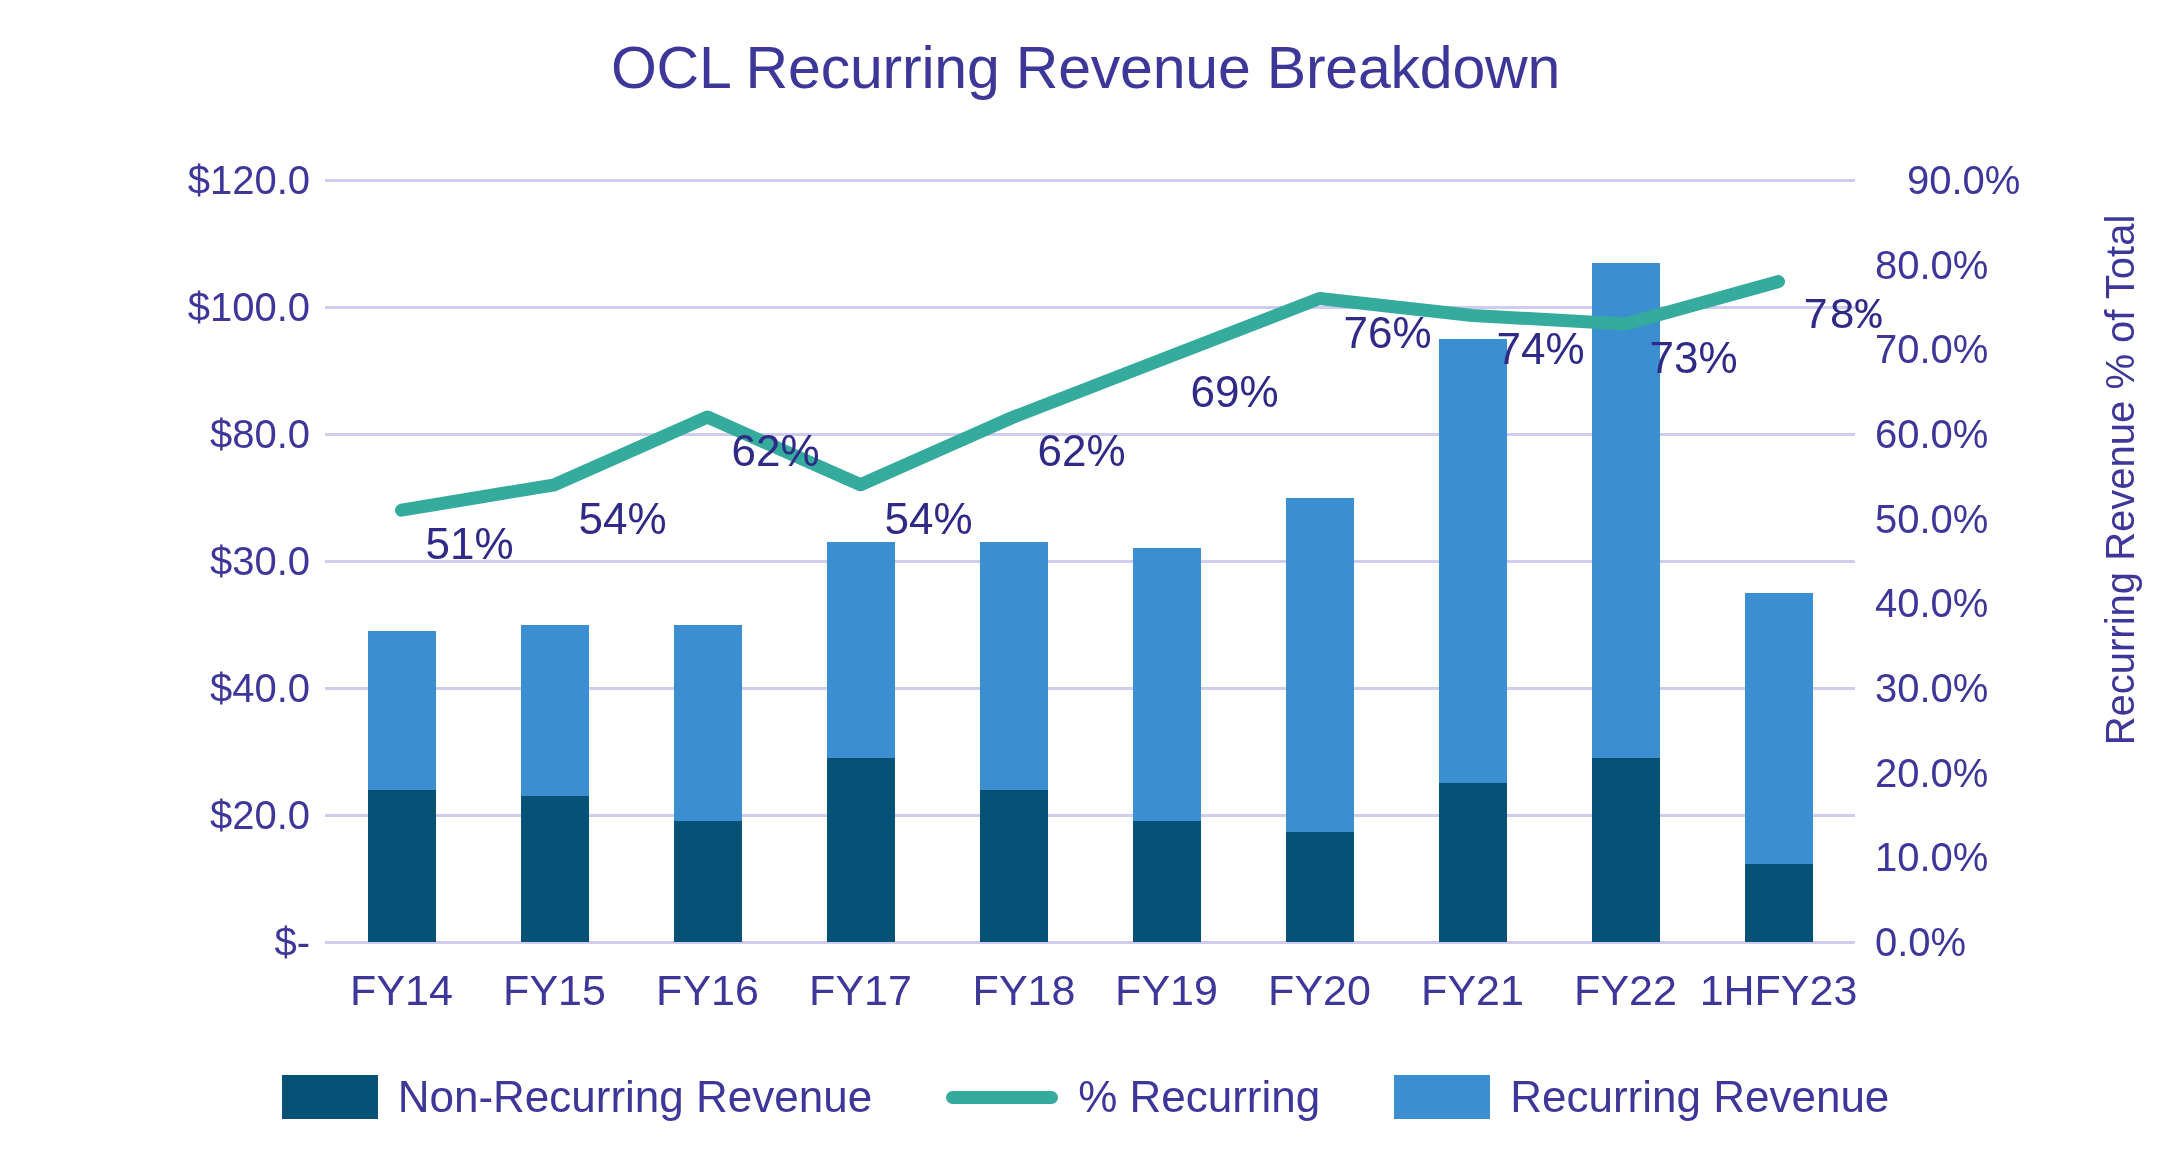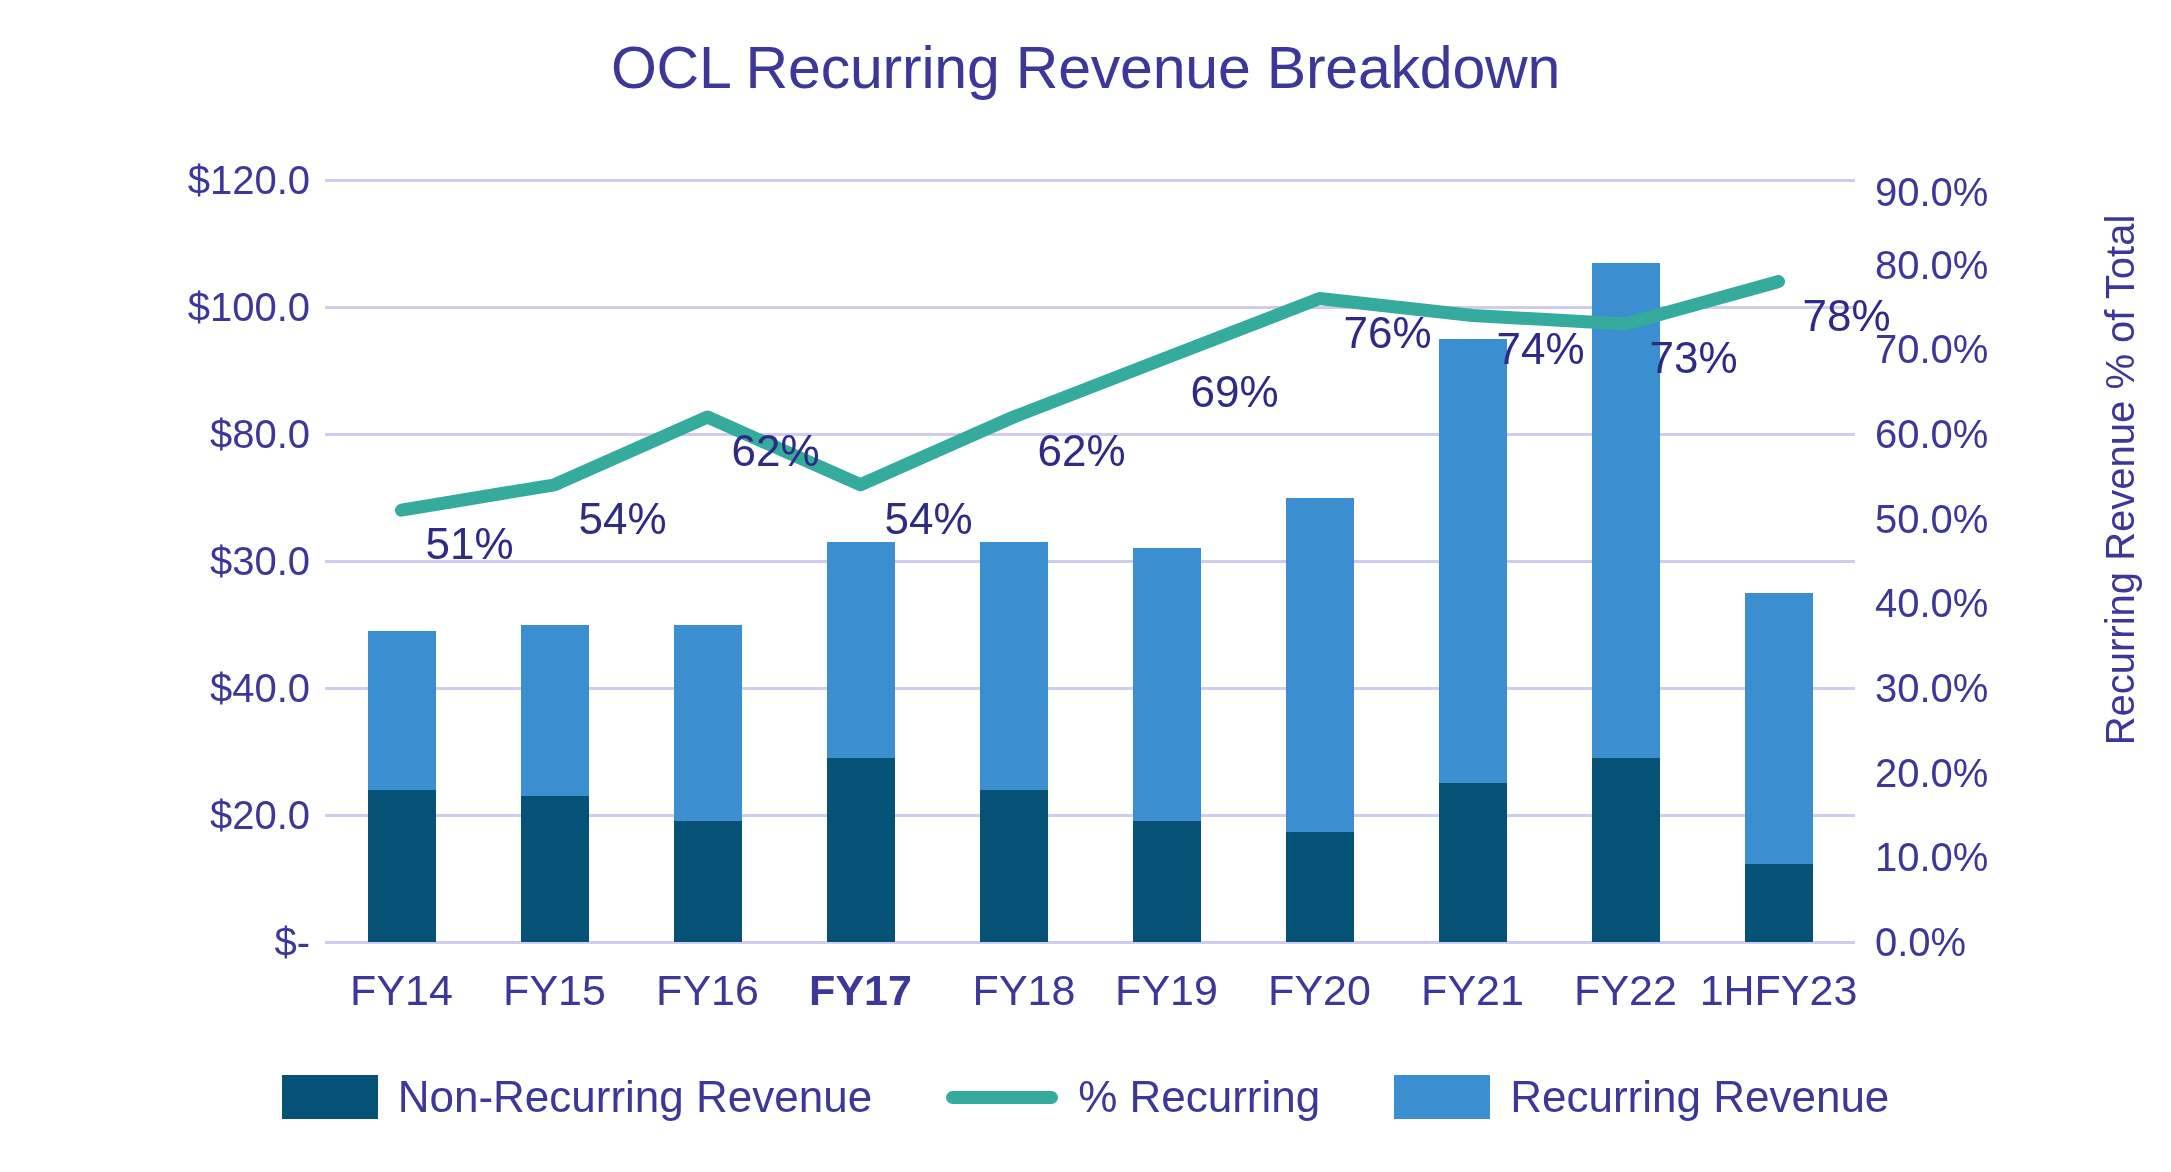--- a/index.html
+++ b/index.html
@@ -112,21 +112,21 @@
   <div class="right-ticks" id="right-ticks">
       <div class="axis-label-right" style="top: 762px;">0.0%</div>
       <div class="axis-label-right" style="top: 677.333px;">10.0%</div>
       <div class="axis-label-right" style="top: 592.667px;">20.0%</div>
       <div class="axis-label-right" style="top: 508px;">30.0%</div>
       <div class="axis-label-right" style="top: 423.333px;">40.0%</div>
       <div class="axis-label-right" style="top: 338.667px;">50.0%</div>
       <div class="axis-label-right" style="top: 254px;">60.0%</div>
       <div class="axis-label-right" style="top: 169.333px;">70.0%</div>
       <div class="axis-label-right" style="top: 84.6667px;">80.0%</div>
-      <div class="axis-label-right" style="top: 12px;">90.0%</div>
+      <div class="axis-label-right" style="top: 0px; margin-left: 32px;">90.0%</div>
     </div>
 
   <div class="plot">
     <div class="gridlines" id="gridlines">
         <div class="gridline" style="top: 760.5px;"></div>
         <div class="gridline" style="top: 633.5px;"></div>
         <div class="gridline" style="top: 506.5px;"></div>
         <div class="gridline" style="top: 379.5px;"></div>
         <div class="gridline" style="top: 252.5px;"></div>
         <div class="gridline" style="top: 125.5px;"></div>
@@ -180,29 +180,29 @@
     <div class="labels-layer" id="labels-layer">
         <div class="pt-label" style="left: 100.5px; top: 364.2px;">51%</div>
         <div class="pt-label" style="left: 253.5px; top: 338.8px;">54%</div>
         <div class="pt-label" style="left: 406.5px; top: 271.067px;">62%</div>
         <div class="pt-label" style="left: 559.5px; top: 338.8px;">54%</div>
         <div class="pt-label" style="left: 712.5px; top: 271.067px;">62%</div>
         <div class="pt-label" style="left: 865.5px; top: 211.8px;">69%</div>
         <div class="pt-label" style="left: 1018.5px; top: 152.533px;">76%</div>
         <div class="pt-label" style="left: 1171.5px; top: 169.467px;">74%</div>
         <div class="pt-label" style="left: 1324.5px; top: 177.933px;">73%</div>
-        <div class="pt-label" style="left: 1477.5px; top: 135.6px;">78%</div>
+        <div class="pt-label" style="left: 1477.5px; top: 135.6px; font-family: Liberation Mono, monospace;">78%</div>
       </div>
   </div>
 
   <div id="xticks">
       <div class="xtick" style="left: 401.5px;">FY14</div>
       <div class="xtick" style="left: 554.5px;">FY15</div>
       <div class="xtick" style="left: 707.5px;">FY16</div>
-      <div class="xtick" style="left: 860.5px; font-weight: bold;">FY17</div>
+      <div class="xtick" style="left: 860.5px;">FY17</div>
       <div class="xtick" style="left: 1024px;">FY18</div>
       <div class="xtick" style="left: 1166.5px;">FY19</div>
       <div class="xtick" style="left: 1319.5px;">FY20</div>
       <div class="xtick" style="left: 1472.5px;">FY21</div>
       <div class="xtick" style="left: 1625.5px;">FY22</div>
       <div class="xtick" style="left: 1778.5px;">1HFY23</div>
     </div>
 
   <div class="legend" id="legend">
       <div class="legend-item">

